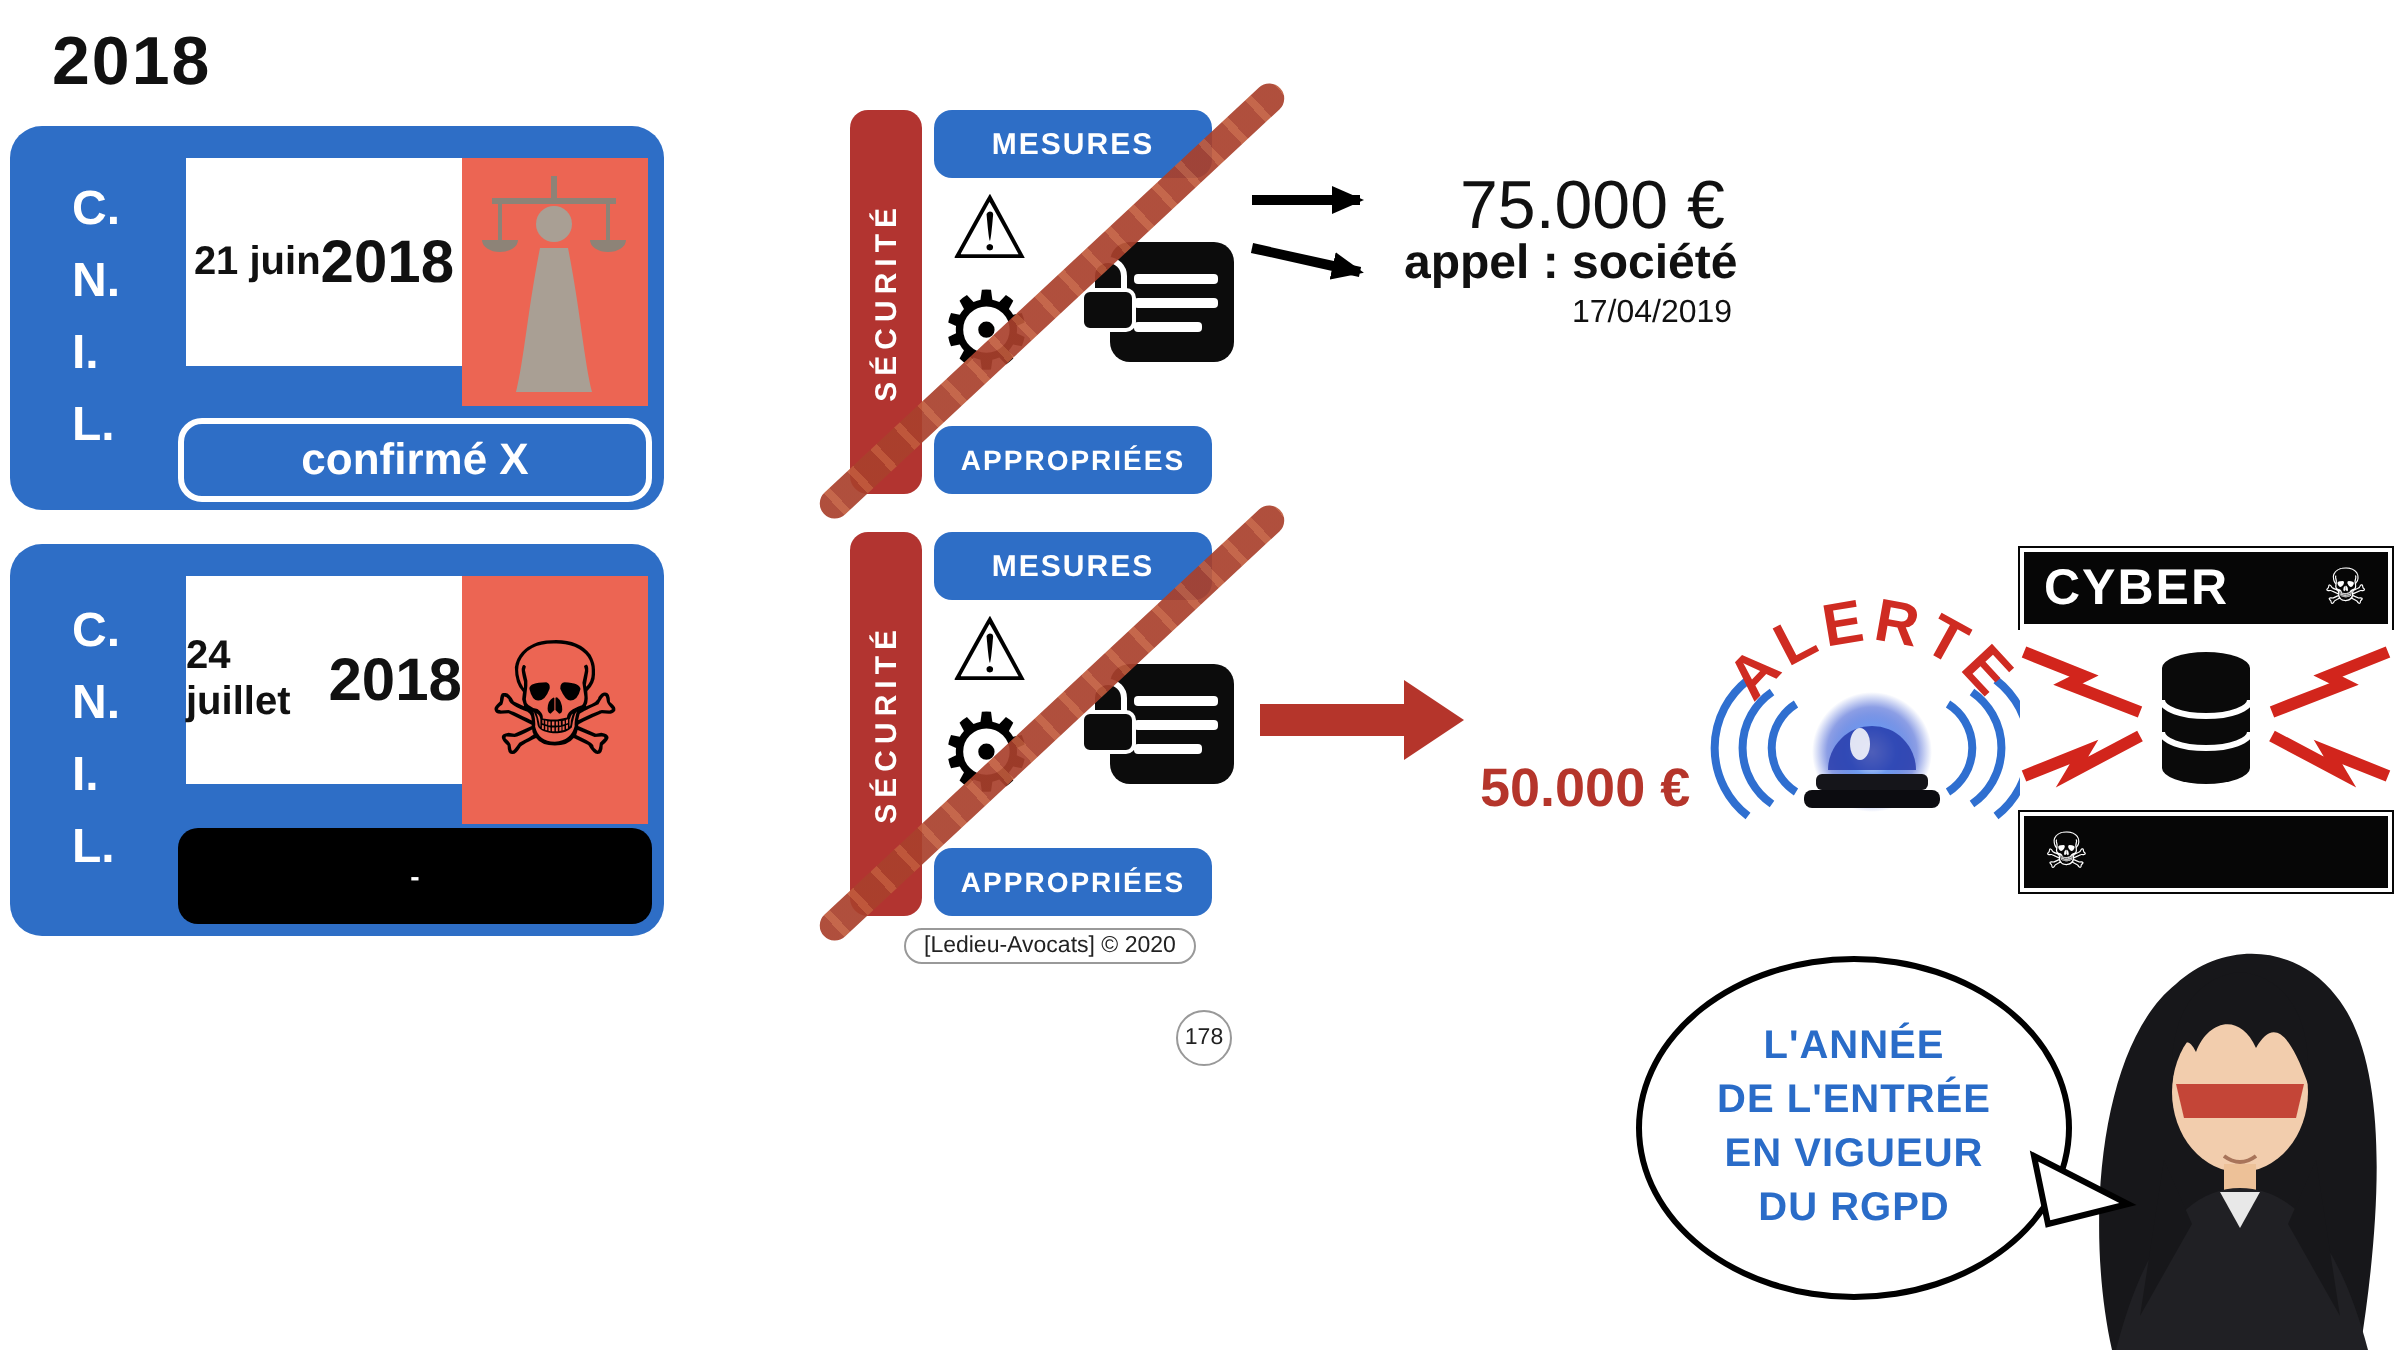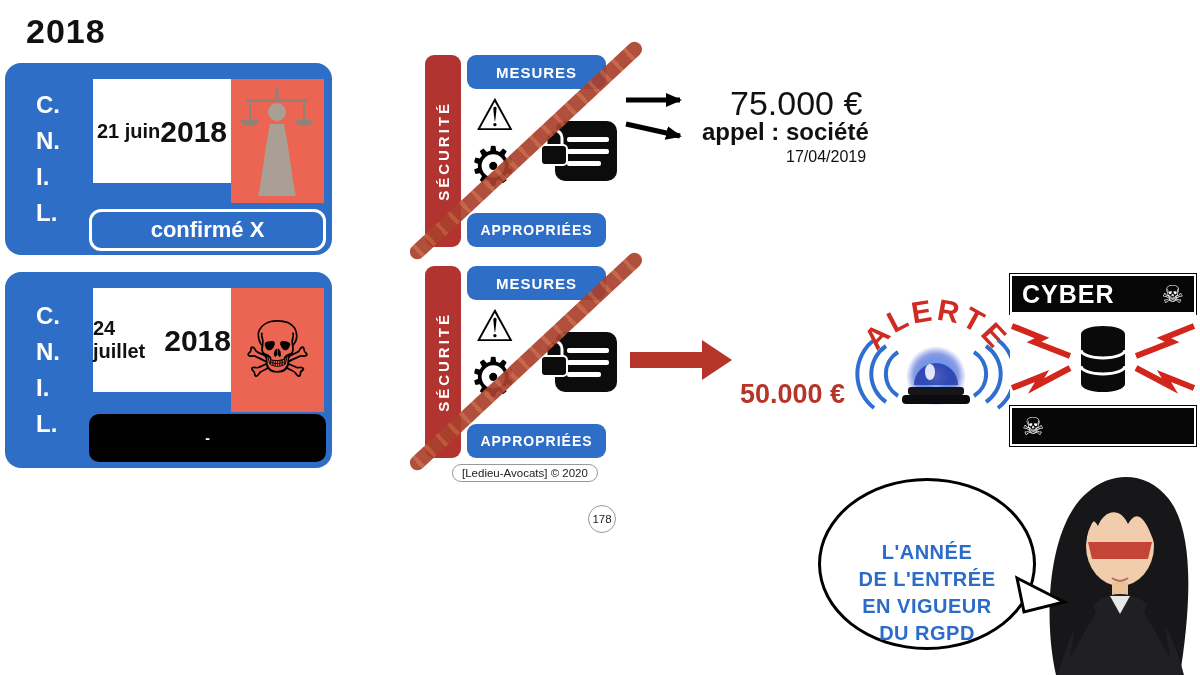--- a/index.html
+++ b/index.html
@@ -68,21 +68,21 @@
   .cy-mid{position:relative;height:92px;background:#fff;}
 
   
   .credit-pill{left:452px;top:464px;border:1px solid #999;border-radius:9px;padding:2px 9px;
        font-size:11.5px;color:#222;background:#fff;}
   .page-circle{left:588px;top:461px;width:26px;height:26px;border:1px solid #999;border-radius:50%;
        display:flex;align-items:center;justify-content:center;font-size:11.5px;color:#222;background:#fff;margin-top:44px;}
 
   
   .bubble{left:818px;top:478px;width:212px;height:166px;background:#fff;border:3px solid #000;border-radius:50%;
-       display:flex;align-items:flex-end;justify-content:center;z-index:3;}
+       display:flex;align-items:center;justify-content:center;z-index:3;}
   .bubble-text{color:#2a6cc8;font-weight:bold;font-size:20px;line-height:1.35;text-align:center;white-space:pre-line;letter-spacing:.5px;}
   .bubble-tail{left:1014px;top:572px;z-index:4;}
   .character{left:1032px;top:462px;z-index:2;}
   .alert-group{left:852px;top:288px;}
   .arrows-black{left:622px;top:80px;}
 </style>
 </head>
 <body>
 
 <div class="stage">

